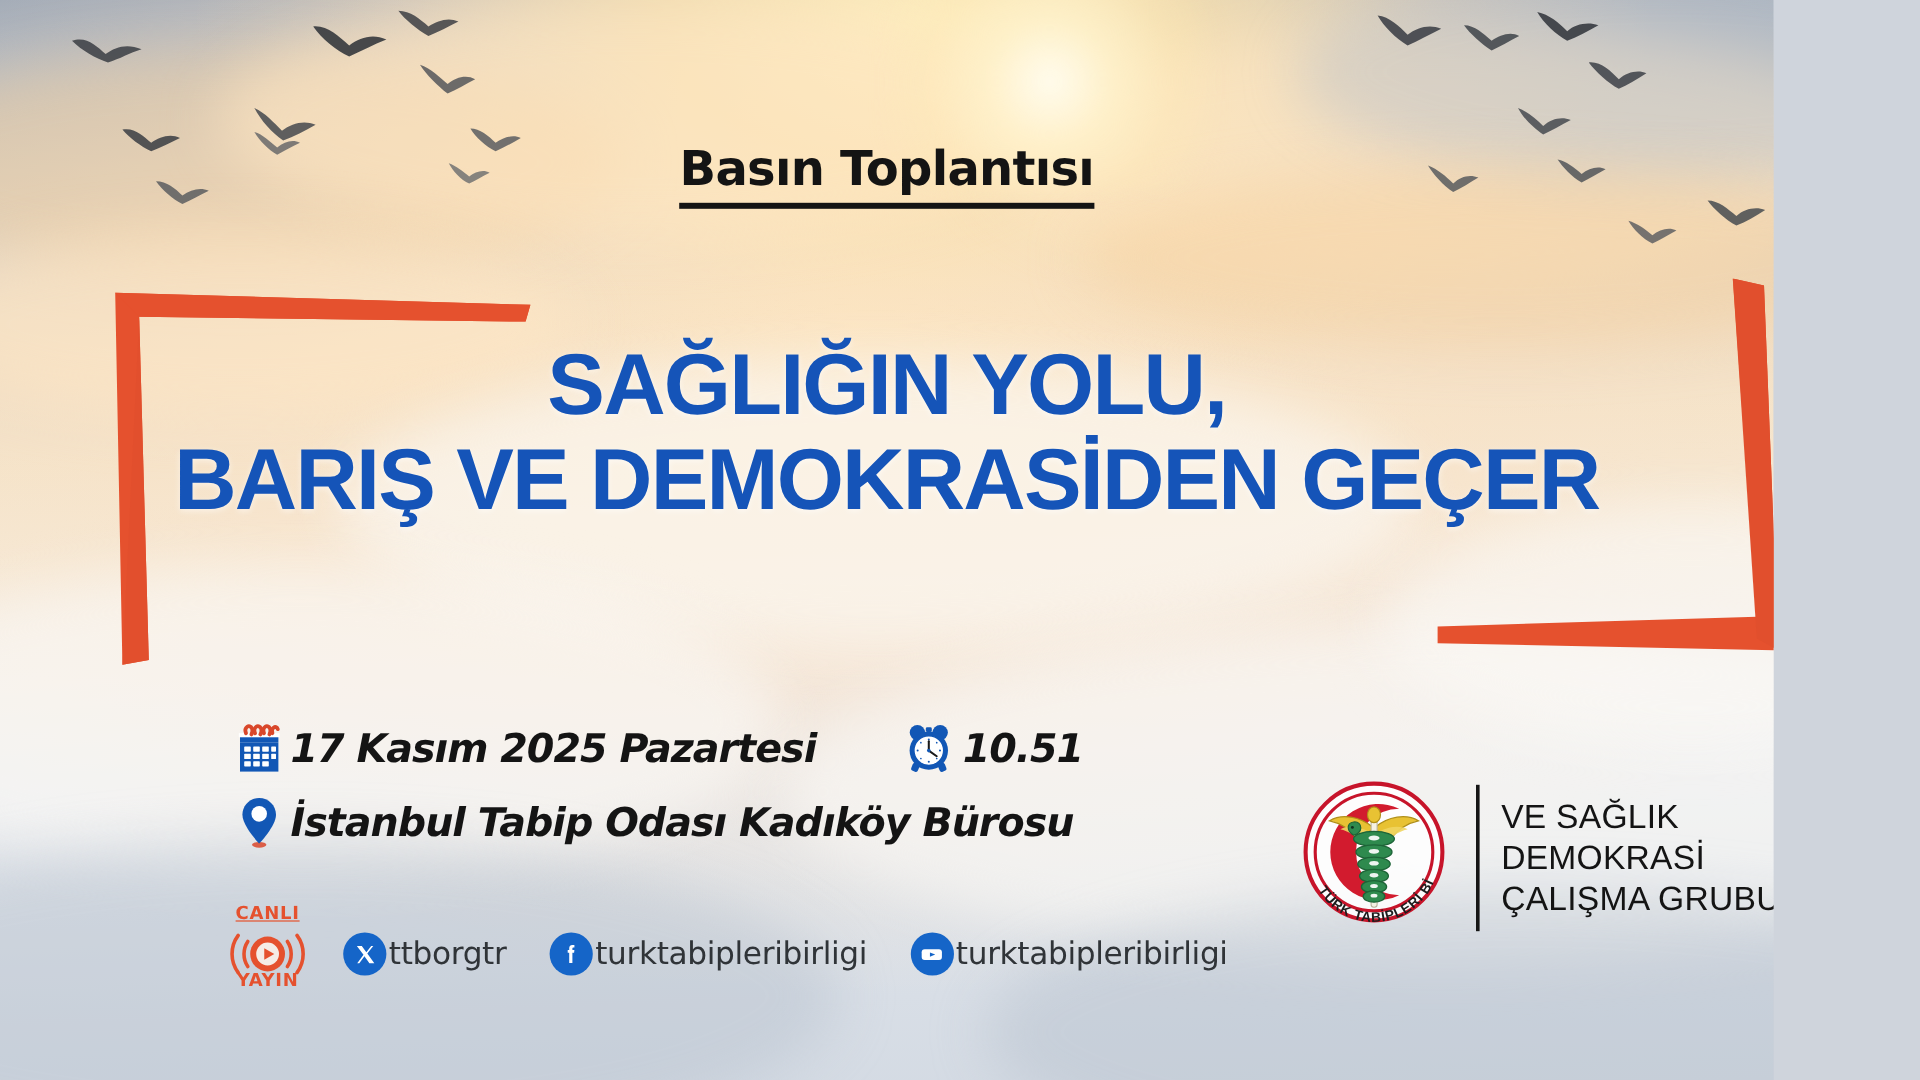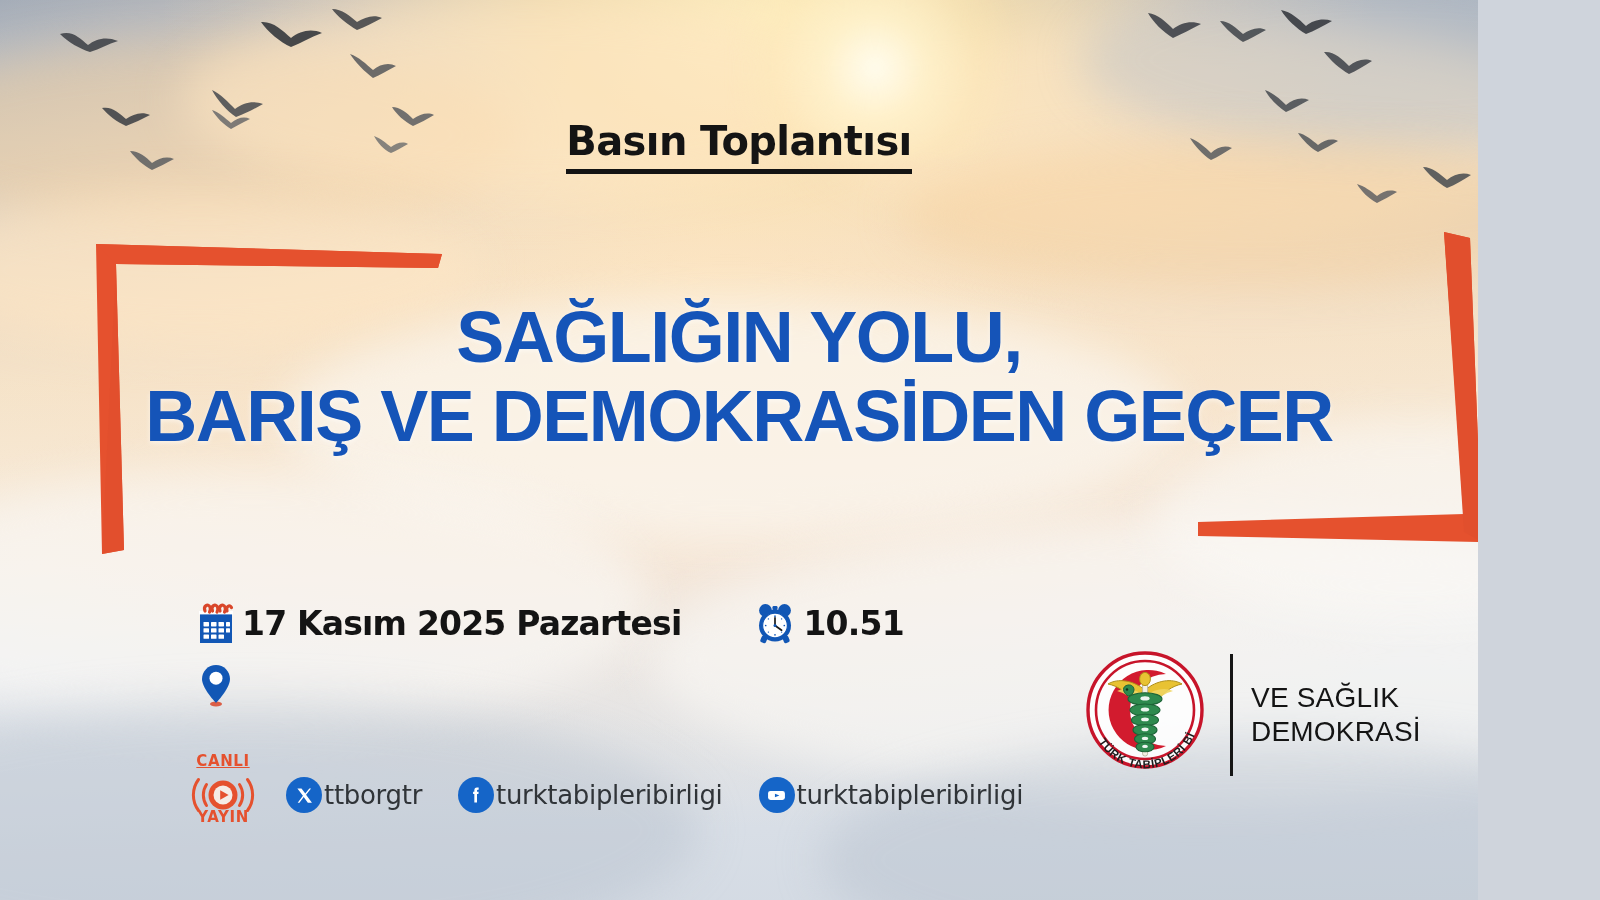--- a/index.html
+++ b/index.html
@@ -55,32 +55,32 @@
   .kicker{
     position:absolute;left:0;right:0;top:118px;text-align:center;
     font-size:40px;font-weight:bold;color:#141414;letter-spacing:-0.6px;
     font-family:"DejaVu Sans", sans-serif;
   }
   .kicker span{
     display:inline-block;border-bottom:5px solid #141414;padding-bottom:5px;
   }
 
   .headline{
-    position:absolute;left:0;right:0;top:302px;text-align:center;
+    position:absolute;left:0;right:0;top:286px;text-align:center;
     color:#1554b8;font-weight:bold;letter-spacing:-1.5px;
     line-height:0.98;
     font-family:"Liberation Sans", sans-serif;
     text-shadow:0 2px 5px rgba(255,255,255,0.55);
   }
   .headline .l1{display:block;font-size:72px;}
   .headline .l2{display:block;font-size:72px;margin-top:8px;}
 
   
   .info{position:absolute;left:190px;top:596px;}
-  .row{display:flex;align-items:center;}
+  .row{display:flex;align-items:center;font-style:italic;}
   .row.r1{height:54px;}
   .row.r2{height:54px;margin-top:8px;}
   .info-txt{
     font-size:33px;font-weight:bold;color:#141414;
     font-family:"DejaVu Sans", sans-serif;letter-spacing:-0.8px;
     white-space:nowrap;
   }
   .ico{flex:0 0 auto;display:flex;align-items:center;justify-content:center;}
 
   
@@ -328,20 +328,21 @@
     </div>
 
     <div class="row r2">
       <span class="ico" style="width:52px;">
         <svg width="34" height="46" viewBox="0 0 34 46">
           <ellipse cx="17" cy="42" rx="6" ry="2.4" fill="#d9472a" opacity="0.85"></ellipse>
           <path d="M17 3 C9.3 3 3 9.2 3 17 C3 26.5 17 41 17 41 C17 41 31 26.5 31 17 C31 9.2 24.7 3 17 3 Z" fill="#1257b5"></path>
           <circle cx="17" cy="16.2" r="6.5" fill="#ffffff"></circle>
         </svg>
       </span>
+      <span class="info-txt">İstanbul Tabip Odası Kadıköy Bürosu</span>
     </div>
   </div>
 
   <div class="social">
 
     <div class="live">
       <div class="live-lbl live-top">CANLI</div>
       <div style="position:absolute;left:0;top:18px;width:74px;height:50px;">
         <svg width="74" height="50" viewBox="0 0 74 50">
           <circle cx="37" cy="25" r="14.5" fill="#e5512e"></circle>
@@ -431,16 +432,17 @@
           <textPath href="#arcpath" startOffset="8%">TÜRK TABİPLERİ BİRLİĞİ</textPath>
         </text>
       </svg>
     </span>
 
     <span class="divider"></span>
 
     <span class="grp">
       <div>VE SAĞLIK</div>
       <div>DEMOKRASİ</div>
+      <div>ÇALIŞMA GRUBU</div>
     </span>
   </div>
 
 </div>
 
 </body></html>

